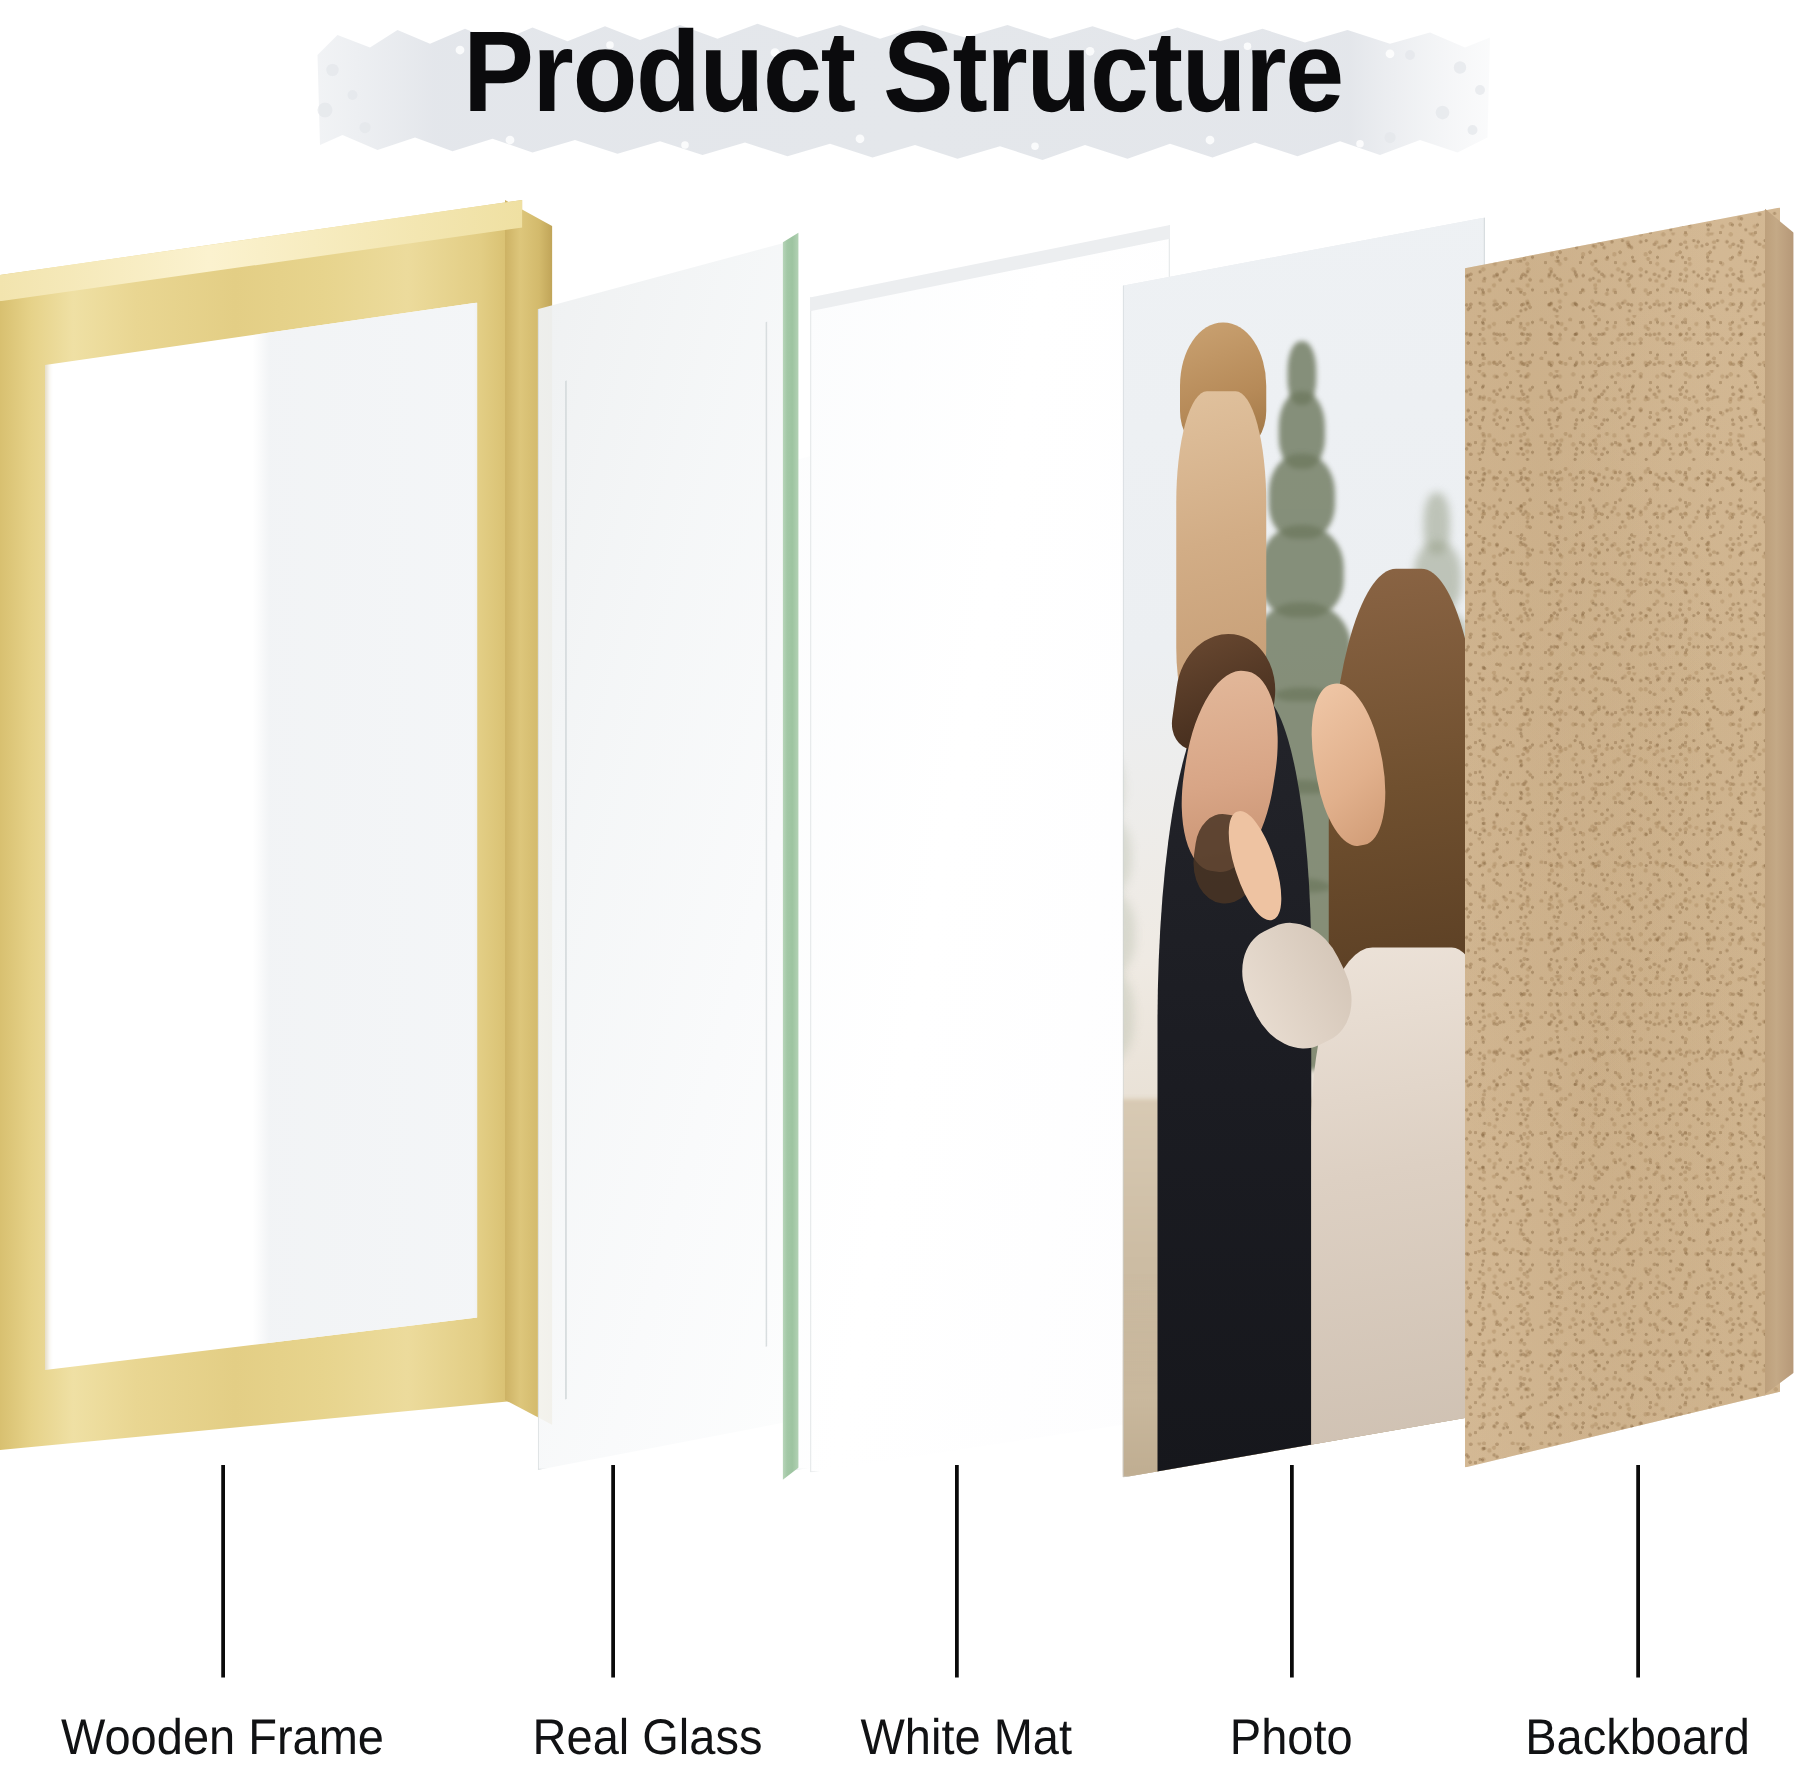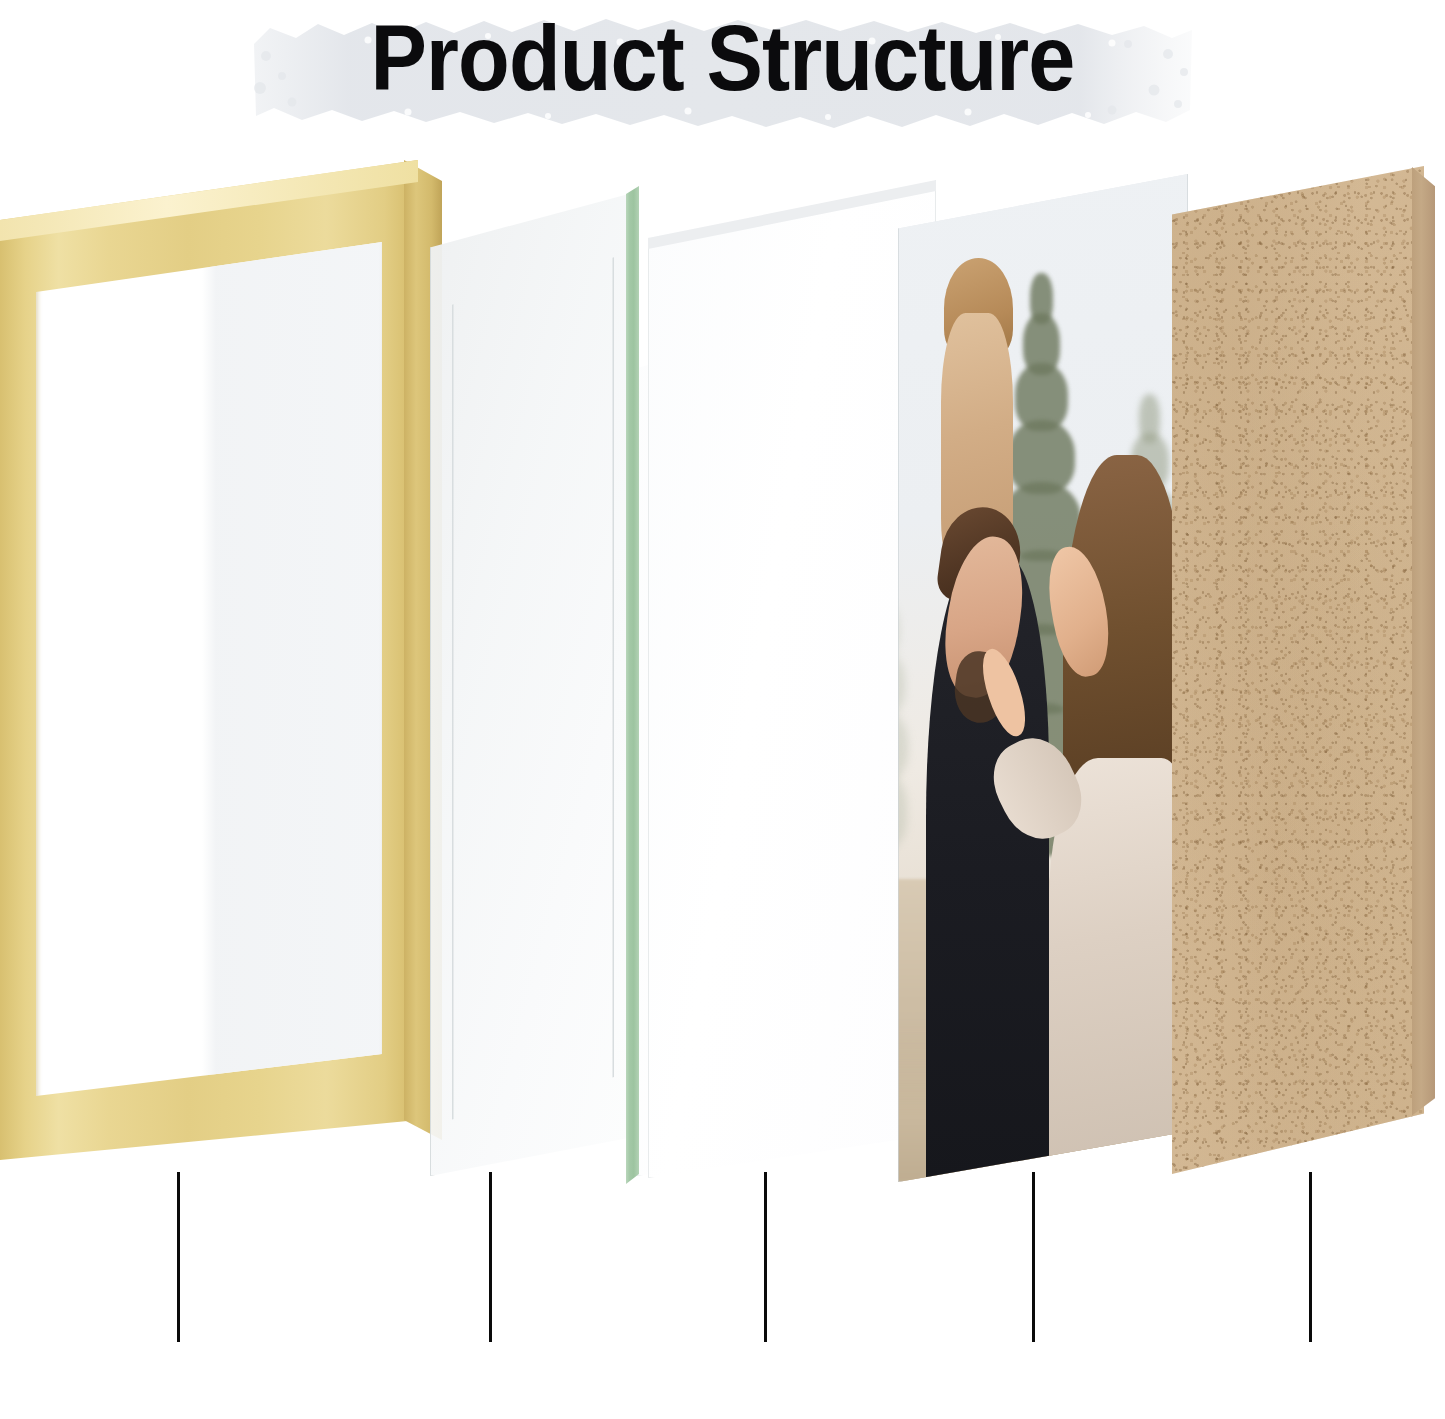--- a/index.html
+++ b/index.html
@@ -463,14 +463,21 @@
   </div>
 
   <div id="leaders">
     <div class="leader" style="left:177px;top:1172px;height:170px;"></div>
     <div class="leader" style="left:489px;top:1172px;height:170px;"></div>
     <div class="leader" style="left:764px;top:1172px;height:170px;"></div>
     <div class="leader" style="left:1032px;top:1172px;height:170px;"></div>
     <div class="leader" style="left:1309px;top:1172px;height:170px;"></div>
   </div>
 
+  <div id="labels">
+    <div class="label" style="left:0px;width:356px;">Wooden Frame</div>
+    <div class="label" style="left:388px;width:260px;">Real Glass</div>
+    <div class="label" style="left:653px;width:240px;">White Mat</div>
+    <div class="label" style="left:933px;width:200px;">Photo</div>
+    <div class="label" style="left:1190px;width:240px;">Backboard</div>
+  </div>
 
 </div>
 
 </body></html>

